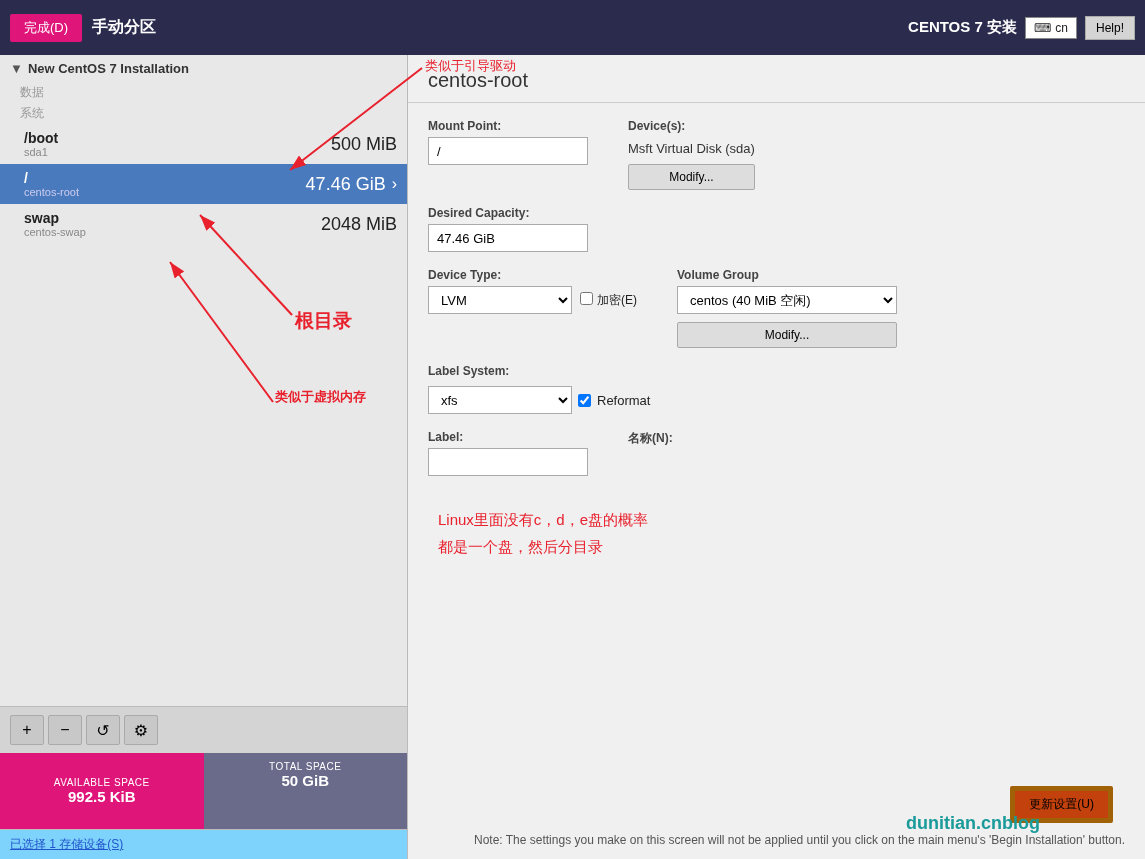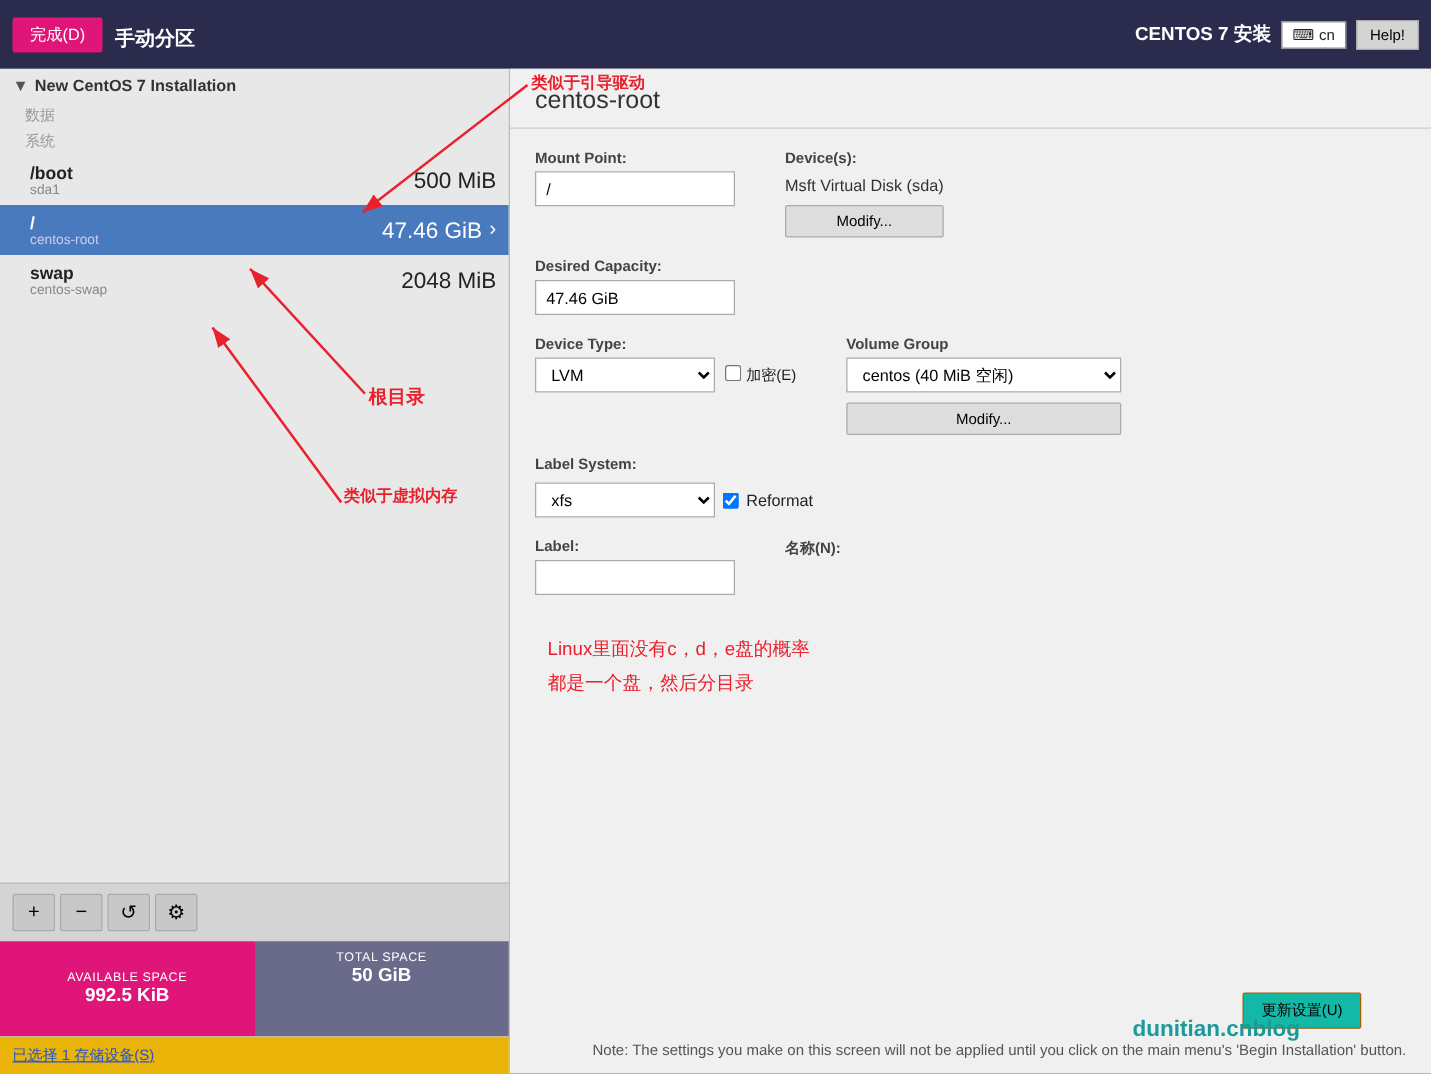--- a/index.html
+++ b/index.html
@@ -17,21 +17,21 @@
     .top-bar {
       display: flex;
       align-items: center;
       justify-content: space-between;
       background: #2b2b4e;
       height: 55px;
       padding: 0 10px;
     }
     .top-left {
       display: flex;
-      align-items: flex-end;
+      align-items: center;
       gap: 10px;
     }
     .top-title {
       color: #fff;
       font-size: 16px;
       font-weight: bold;
     }
     .done-btn {
       background: #e0157a;
       color: #fff;
@@ -197,21 +197,21 @@
       letter-spacing: 0.5px;
     }
     .space-value {
       font-size: 15px;
       font-weight: bold;
     }
 
     
     .bottom-link {
       padding: 6px 10px;
-      background: #eab308;
+      background: #7dd3fc;
       border-top: 1px solid #bbb;
     }
     .bottom-link a {
       color: #2255cc;
       text-decoration: underline;
       font-size: 12px;
       cursor: pointer;
     }
 
     
@@ -309,28 +309,28 @@
     }
 
     .reformat-row {
       display: flex;
       align-items: center;
       gap: 6px;
       margin-top: 4px;
     }
 
     .update-btn {
-      border: 1px solid #a16207;
-      background: #14b8a6;
+      border: 5px solid #a16207;
+      background: #c2410c;
       padding: 5px 14px;
       cursor: pointer;
       font-size: 12px;
       border-radius: 2px;
       float: right;
-      margin-right: 36px;
+      margin-right: 12px;
     }
 
     .bottom-note {
       font-size: 12px;
       color: #555;
       text-align: right;
       padding: 0 20px 10px 20px;
       line-height: 1.5;
     }
 
@@ -511,23 +511,23 @@
       <button class="update-btn">更新设置(U)</button>
     </div>
 
     <div class="bottom-note">Note:  The settings you make on this screen will
 not be applied until you click on the main menu's
 'Begin Installation' button.</div>
 
   </div>
 </div>
 
-<div style="position:absolute; top:57px; left:425px; color:#e8212d; font-size:13px; font-weight:bold; pointer-events:none;">类似于引导驱动</div>
-
-<div style="position:absolute; top:308px; left:295px; color:#e8212d; font-size:15px; font-weight:bold; pointer-events:none;">根目录</div>
+<div style="position:absolute; top:57px; left:425px; color:#e8212d; font-size:13px; font-weight:normal; pointer-events:none;">类似于引导驱动</div>
+
+<div style="position:absolute; top:308px; left:295px; color:#e8212d; font-size:19px; font-weight:bold; pointer-events:none;">根目录</div>
 
 <div style="position:absolute; top:388px; left:275px; color:#e8212d; font-size:13px; font-weight:bold; pointer-events:none;">类似于虚拟内存</div>
 
 <div style="position:absolute; bottom:25px; right:105px; color:#1a9a9a; font-size:18px; font-weight:bold; pointer-events:none;">dunitian.cnblog</div>
 
 <svg style="position:absolute;top:0;left:0;width:1145px;height:859px;pointer-events:none;">
 
   <defs>
     <marker id="arrowhead" markerWidth="8" markerHeight="6" refX="8" refY="3" orient="auto">
       <polygon points="0 0, 8 3, 0 6" fill="#e8212d"></polygon>

